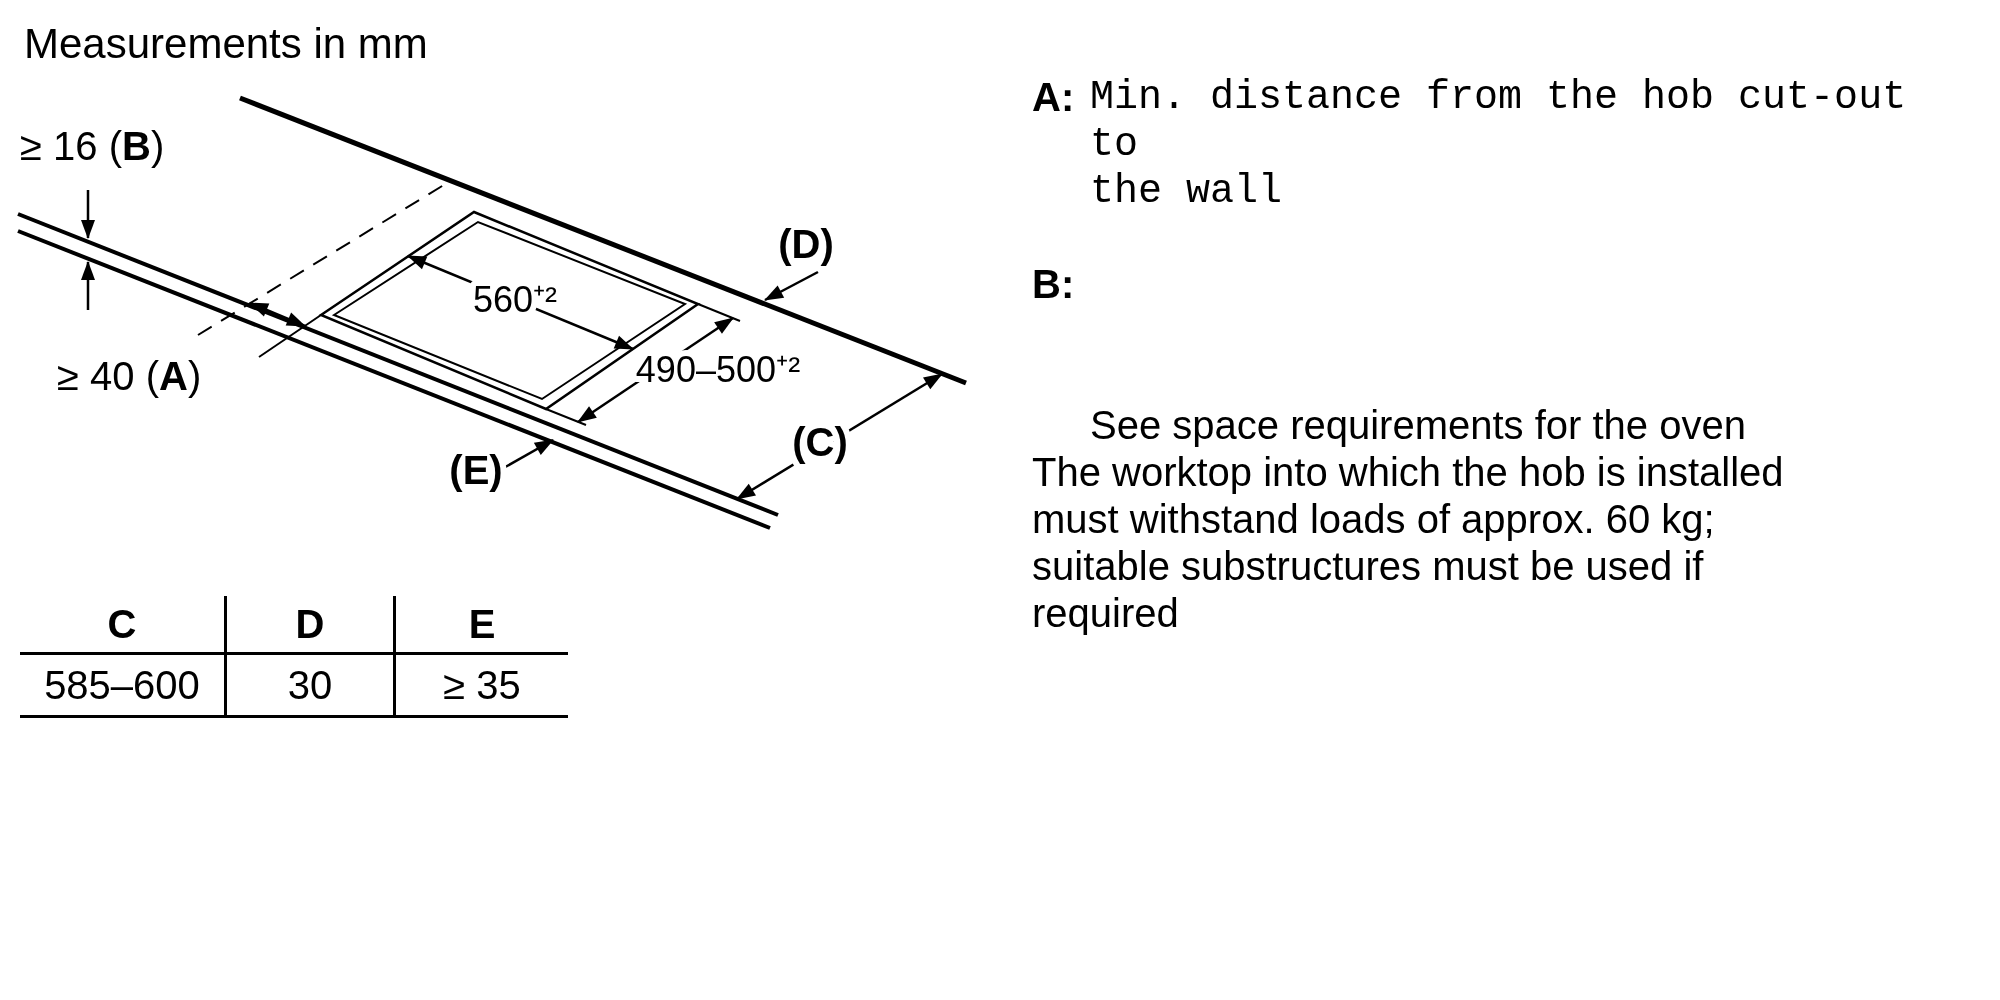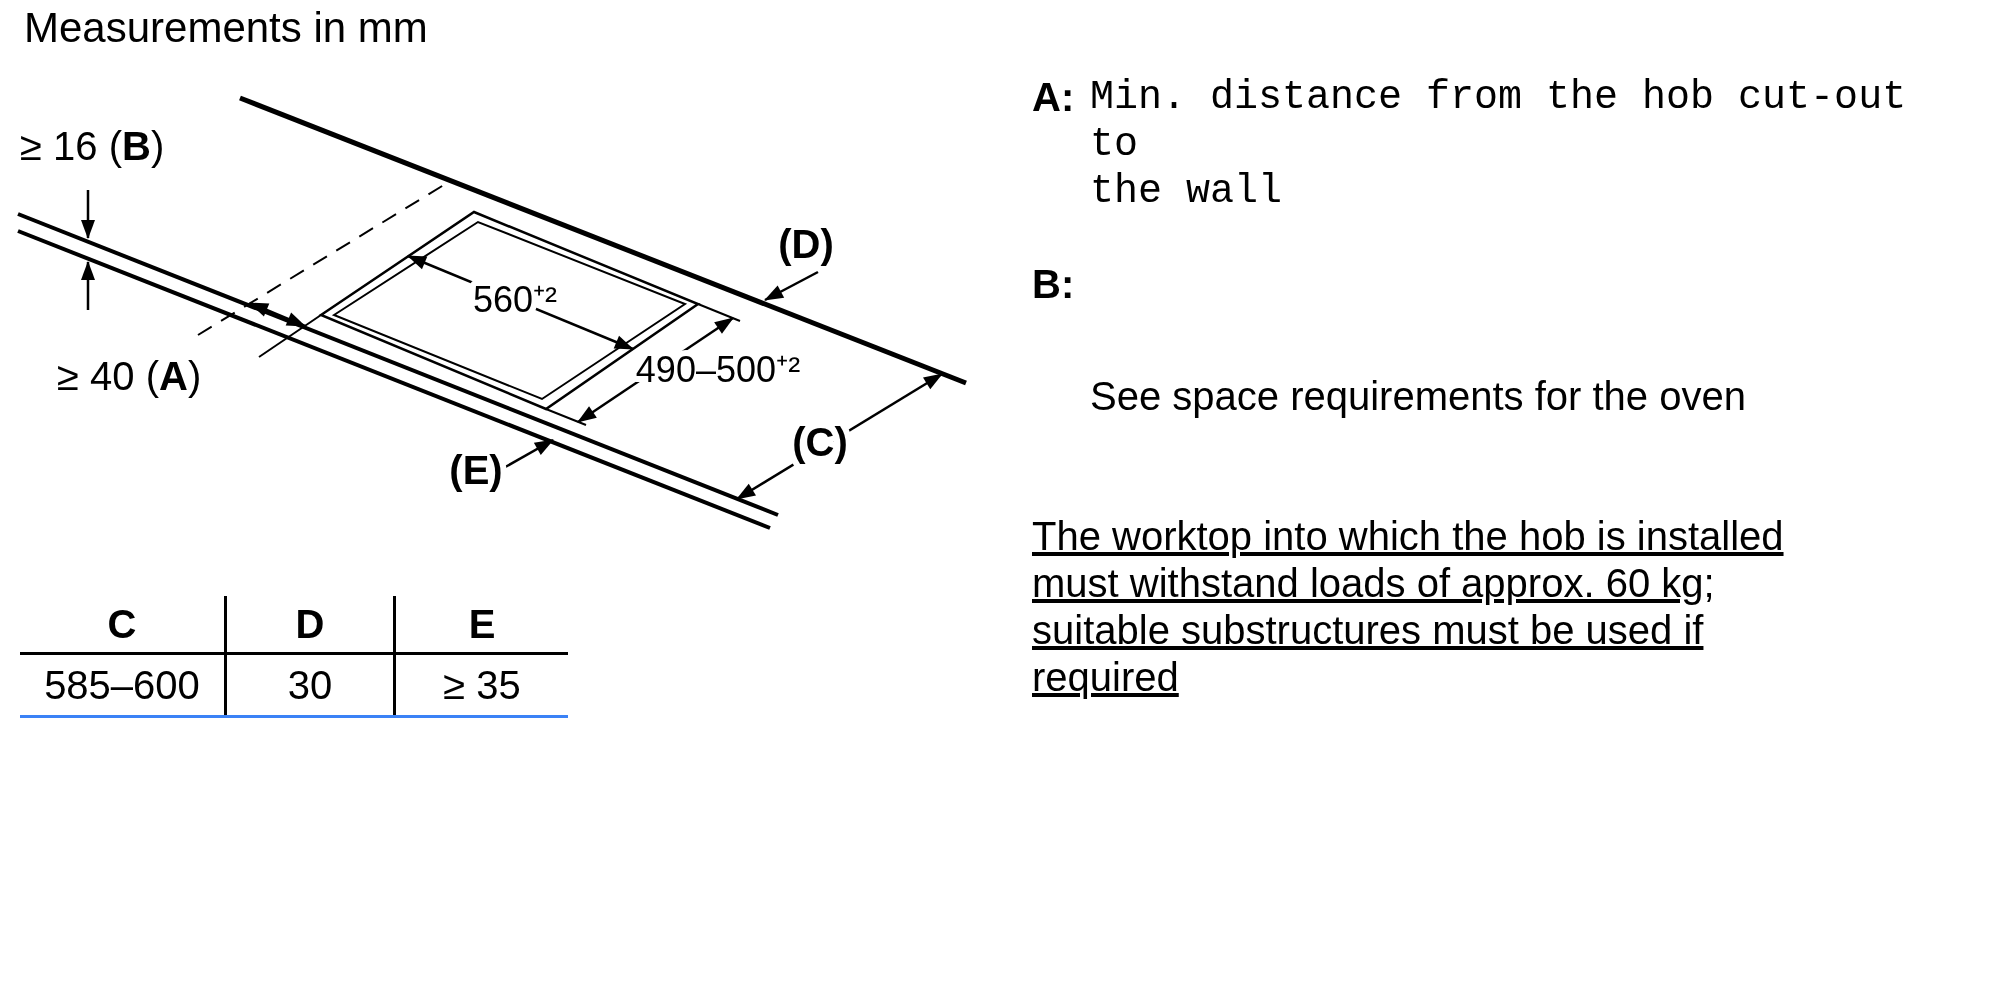--- a/index.html
+++ b/index.html
@@ -3,21 +3,21 @@
 <meta charset="utf-8">
 <style>
   html, body { margin: 0; padding: 0; }
   body {
     width: 2000px; height: 1000px;
     background: #ffffff; color: #000000;
     font-family: "Liberation Sans", sans-serif;
     position: relative; overflow: hidden;
   }
   .title {
-    position: absolute; left: 24px; top: 4px;
+    position: absolute; left: 24px; top: 20px;
     font-size: 42px;
   }
   svg.diagram { position: absolute; left: 0; top: 0; }
   svg.diagram line, svg.diagram polygon { stroke: #000; fill: none; }
   .dashed { stroke-dasharray: 16 11; }
   text { fill: #000; font-family: "Liberation Sans", sans-serif; }
   .dimlabel { font-size: 40px; }
   .num { font-size: 36px; }
   .letter-label { font-size: 40px; font-weight: bold; }
   .boldletter { font-weight: bold; }
@@ -30,32 +30,32 @@
   .spec-table th, .spec-table td {
     font-size: 40px; text-align: center; padding: 0; height: 60px;
   }
   .spec-table th { font-weight: bold; height: 56px; }
   .spec-table th:nth-child(1), .spec-table td:nth-child(1) { width: 204px; }
   .spec-table th:nth-child(2), .spec-table td:nth-child(2) { width: 166px; }
   .spec-table th:nth-child(3), .spec-table td:nth-child(3) { width: 172px; }
   .spec-table th, .spec-table td { border-right: 3px solid #000; }
   .spec-table th:last-child, .spec-table td:last-child { border-right: none; }
   .spec-table thead th { border-bottom: 3px solid #000; }
-  .spec-table tbody tr:first-child td { border-bottom: 3px solid #3b82f6; }
+  .spec-table tbody tr:first-child td { border-bottom: 3px solid #000000; }
 
   .legend {
     position: absolute; left: 1032px; top: 74px; width: 910px;
     font-size: 40px; line-height: 47px;
   }
   .legend-item { display: flex; }
   .legend-item.item-b { margin-top: 46px; }
   .legend-label { font-weight: bold; flex: 0 0 58px; width: 58px; }
   .legend-text { white-space: pre-line; font-family: Liberation Mono, monospace; }
-  .legend-note { padding-left: 58px; margin-top: 65px; }
-  .legend-para { margin-top: 93px; white-space: pre-line; text-decoration: underline; }
+  .legend-note { padding-left: 58px; margin-top: 94px; }
+  .legend-para { white-space: pre-line; }
 </style>
 </head>
 <body>
 
 <div class="title">Measurements in mm</div>
 
 <svg class="diagram" width="1000" height="560" viewBox="0 0 1000 560">
   <defs>
     <marker id="ahE" markerUnits="userSpaceOnUse" markerWidth="24" markerHeight="18" refX="19" refY="8" orient="auto">
       <path d="M1,1 L20,8 L1,15 Z" fill="#000"></path>

